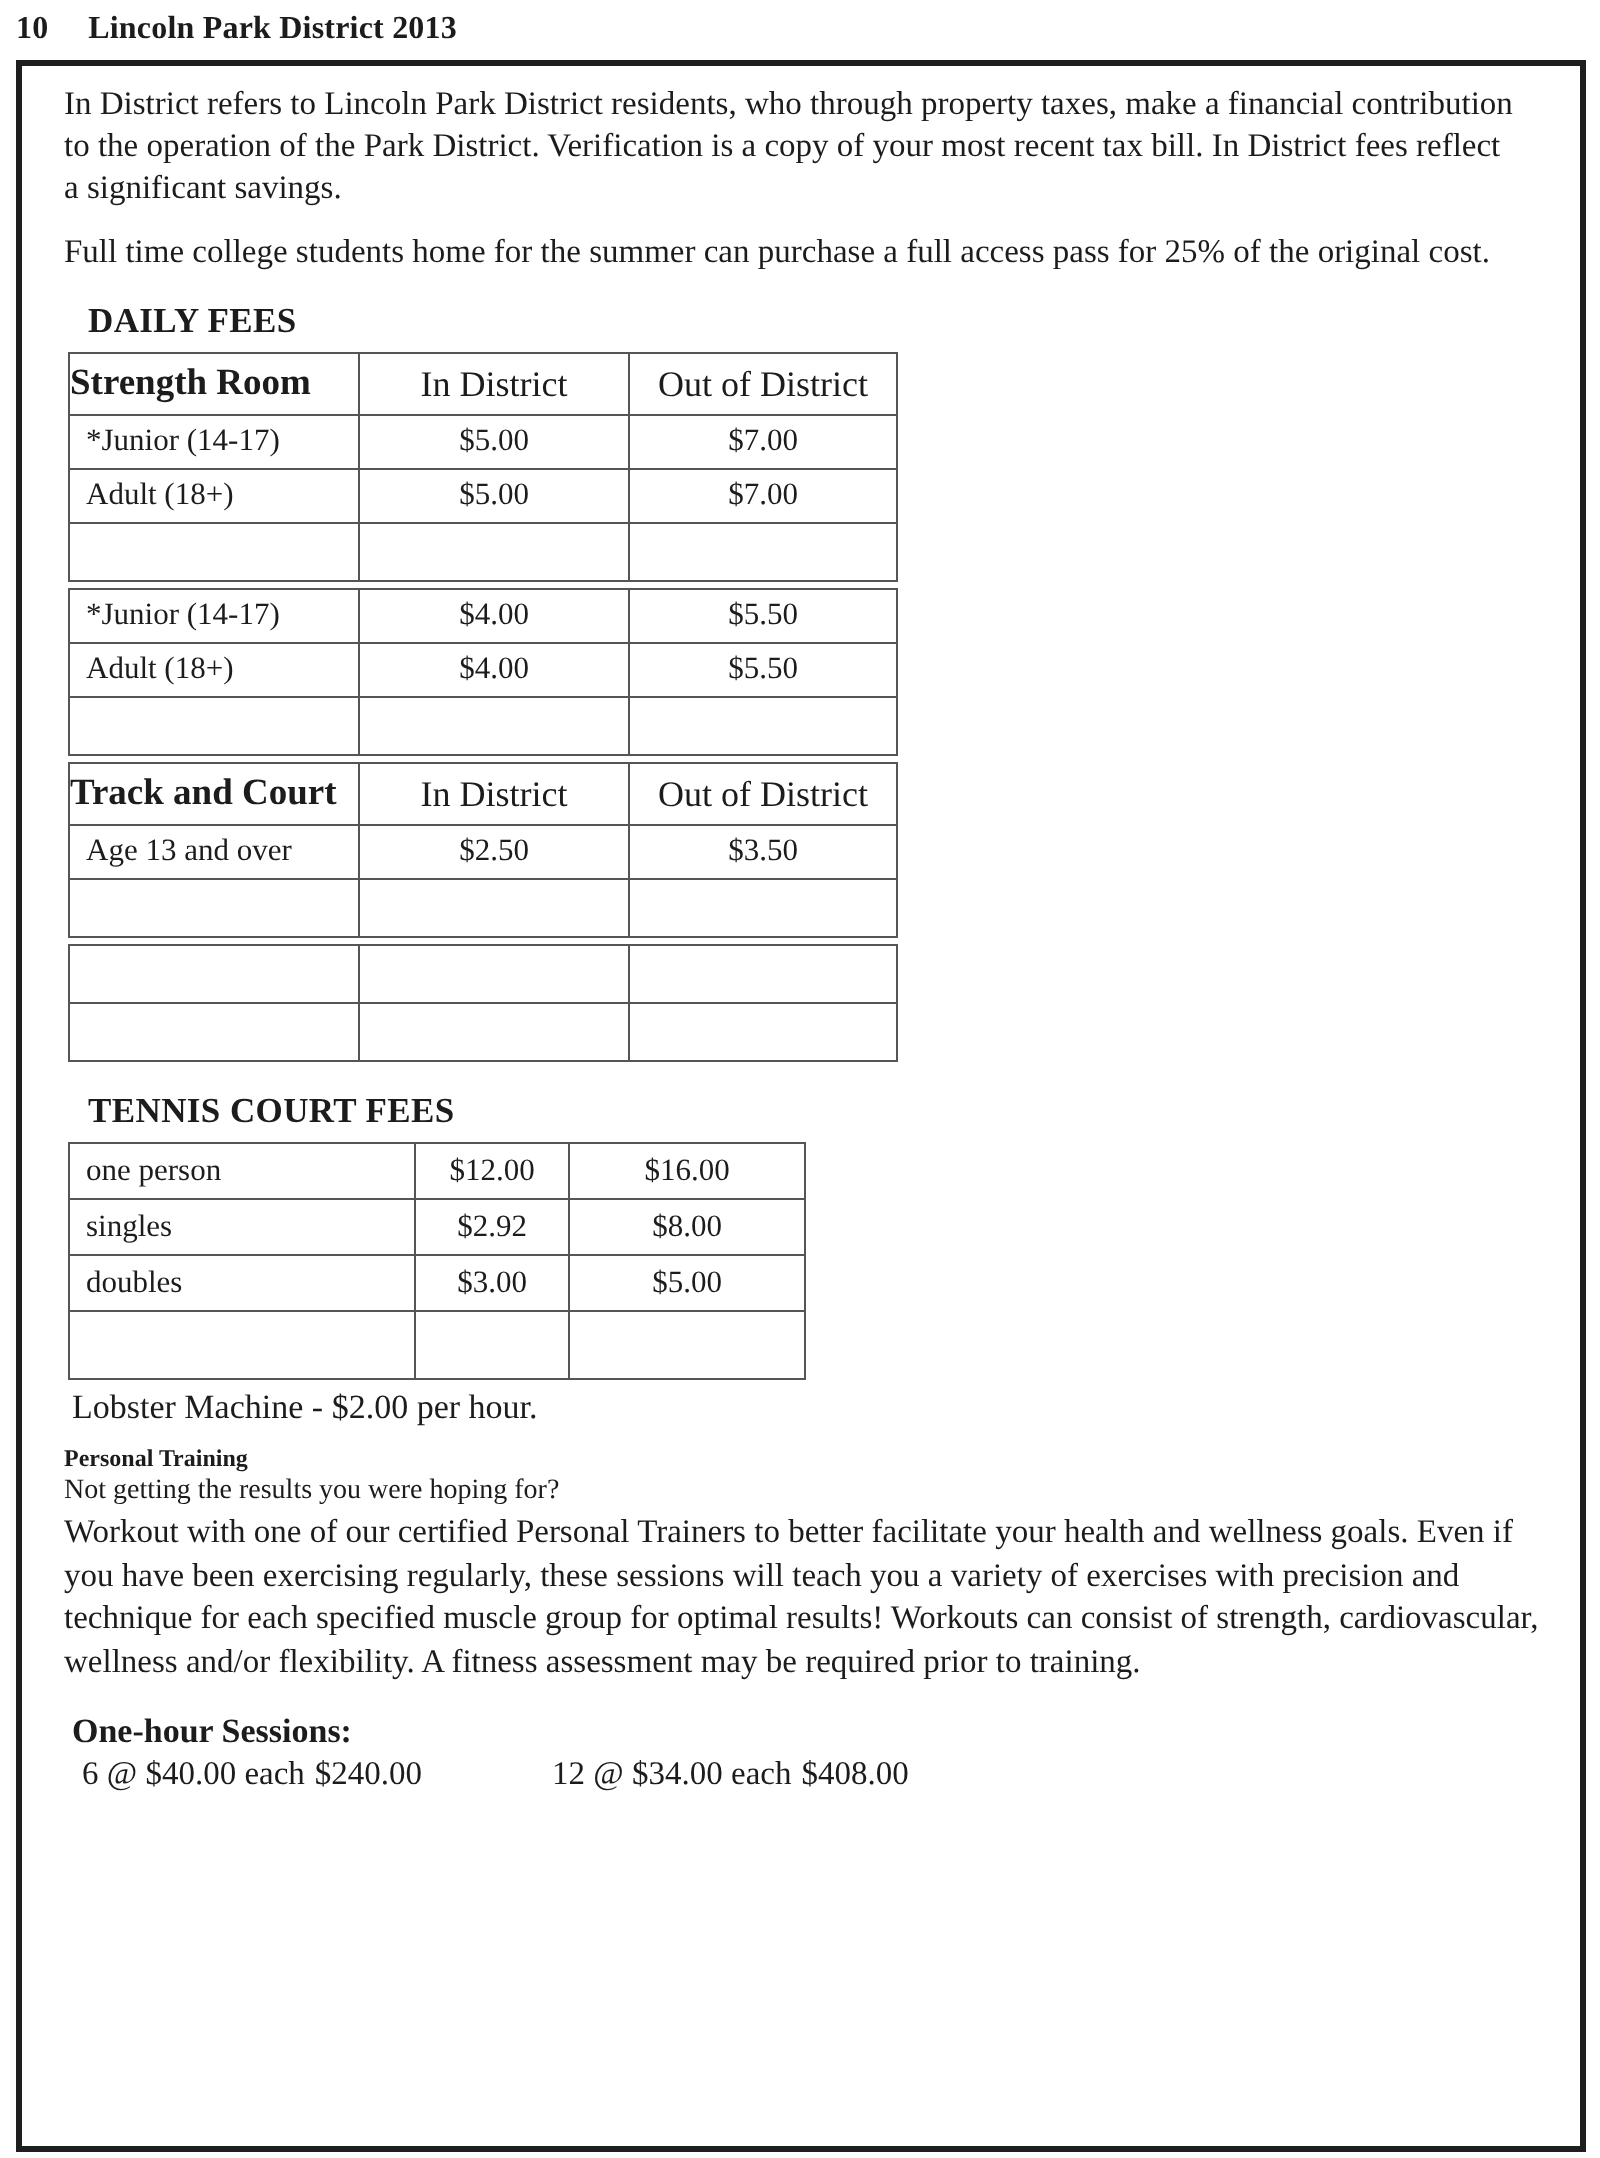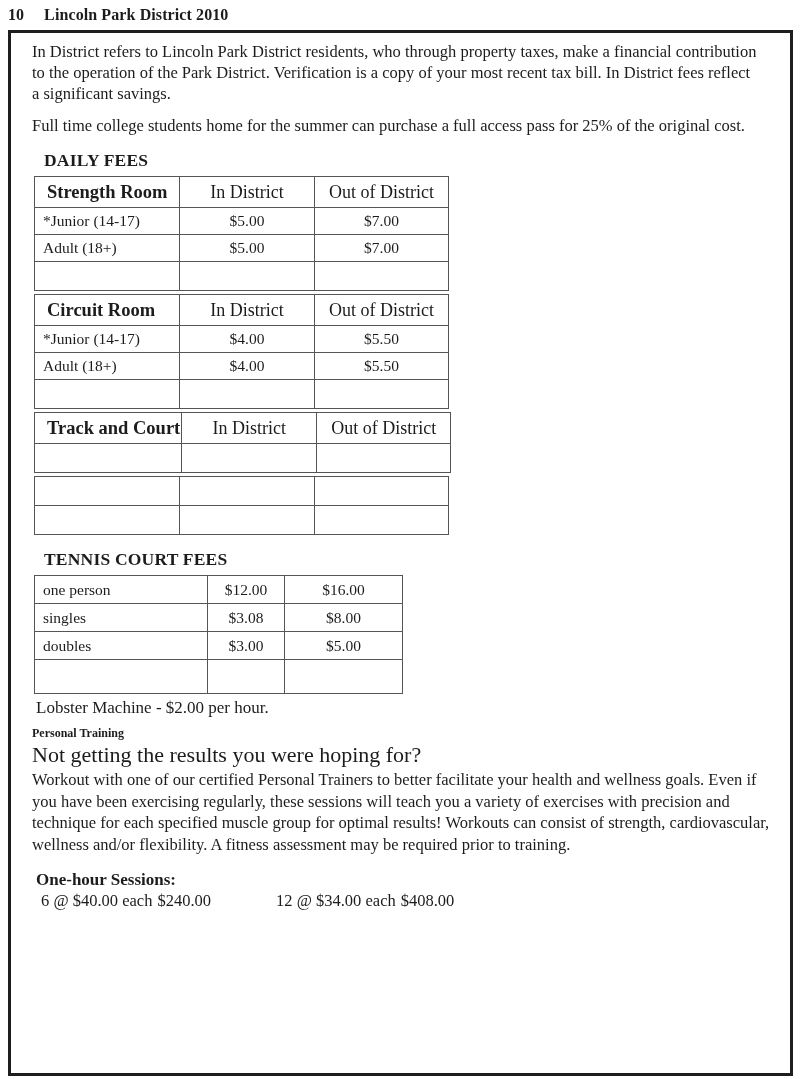--- a/index.html
+++ b/index.html
@@ -31,51 +31,51 @@
     border-collapse:collapse;margin-left:12px;table-layout:fixed;
   }
   .fee-table + .fee-table{margin-top:3px;}
   .fee-table td{
     border:1.5px solid #555;overflow:hidden;white-space:nowrap;
   }
   tr.row-section td{
     height:28px;font-size:18px;text-align:center;vertical-align:middle;
   }
   tr.row-section td:first-child{
-    text-align:left;font-weight:bold;padding-left:12px;font-size:18.5px;
+    text-align:left;font-weight:bold;padding-left:0;font-size:18.5px;
   }
   tr.row-data td{
     height:24px;font-size:15.5px;text-align:center;vertical-align:middle;
   }
   tr.row-data td:first-child{text-align:left;padding-left:8px;}
   tr.row-empty td{height:26px;}
   tr.row-tall td{
     height:32px;font-size:16px;text-align:center;vertical-align:top;padding-top:3px;
   }
   tr.row-tall td:first-child{text-align:left;padding-left:8px;font-size:17px;}
   
   .tennis-table tr.row-section td:first-child{font-weight:normal;font-size:18px;}
   .tennis-table tr.row-data td{height:25px;}
   .tennis-table tr.row-empty td{height:31px;}
   .tennis-note{font-size:17px;margin:4px 0 8px 14px;}
   
   .pt-heading{font-weight:bold;font-size:12px;margin:2px 0 0 0;padding-left:10px;}
-  .pt-line{font-size:22px;line-height:1.25;padding-left:10px;}
+  .pt-line{font-size:14px;line-height:1.25;padding-left:10px;}
   .pt-body{font-size:16.5px;line-height:1.32;padding-left:10px;margin:0 0 14px 0;}
   .sessions-heading{font-weight:bold;font-size:17px;padding-left:14px;margin-top:4px;}
   .sessions-line{font-size:16.5px;padding-left:19px;margin-top:1px;}
   .sess-price{margin-left:5px;}
   .sess-item2{margin-left:65px;}
 </style>
 </head>
 <body>
 
 <div class="page-header">
   <span class="page-num">10</span>
-  <span class="doc-title">Lincoln Park District 2010</span>
+  <span class="doc-title">Lincoln Park District 2013</span>
 </div>
 
 <div class="content-box">
 
   <p class="para">In District refers to Lincoln Park District residents, who through property taxes, make a financial contribution to the operation of the Park District.  Verification is a copy of your most recent tax bill. In District fees reflect a significant savings.</p>
 
 
   <p class="para">Full time college students home for the summer can purchase a full access pass for 25% of the original cost.</p>
 
   <div class="fees-heading">DAILY FEES</div>
@@ -109,25 +109,20 @@
         </tr>
       </tbody>
     </table>
   <table class="fee-table">
     <colgroup>
         <col style="width:145px">
         <col style="width:135px">
         <col style="width:134px">
       </colgroup>
   <tbody>
-        <tr class="row-section">
-          <td>Circuit Room</td>
-          <td>In District</td>
-          <td>Out of District</td>
-        </tr>
         <tr class="row-data">
           <td>*Junior (14-17)</td>
           <td>$4.00</td>
           <td>$5.50</td>
         </tr>
         <tr class="row-data">
           <td>Adult (18+)</td>
           <td>$4.00</td>
           <td>$5.50</td>
         </tr>
@@ -143,20 +138,25 @@
         <col style="width:145px">
         <col style="width:135px">
         <col style="width:134px">
       </colgroup>
   <tbody>
         <tr class="row-section">
           <td>Track and Court</td>
           <td>In District</td>
           <td>Out of District</td>
         </tr>
+        <tr class="row-data">
+          <td>Age 13 and over</td>
+          <td>$2.50</td>
+          <td>$3.50</td>
+        </tr>
         <tr class="row-empty">
           <td></td>
           <td></td>
           <td></td>
         </tr>
       </tbody>
     </table>
   <table class="fee-table">
     <colgroup>
         <col style="width:145px">
@@ -186,21 +186,21 @@
         <col style="width:118px">
       </colgroup>
   <tbody>
         <tr class="row-data">
           <td>one person</td>
           <td>$12.00</td>
           <td>$16.00</td>
         </tr>
         <tr class="row-data">
           <td>singles</td>
-          <td>$3.08</td>
+          <td>$2.92</td>
           <td>$8.00</td>
         </tr>
         <tr class="row-data">
           <td>doubles</td>
           <td>$3.00</td>
           <td>$5.00</td>
         </tr>
         <tr class="row-empty">
           <td></td>
           <td></td>

